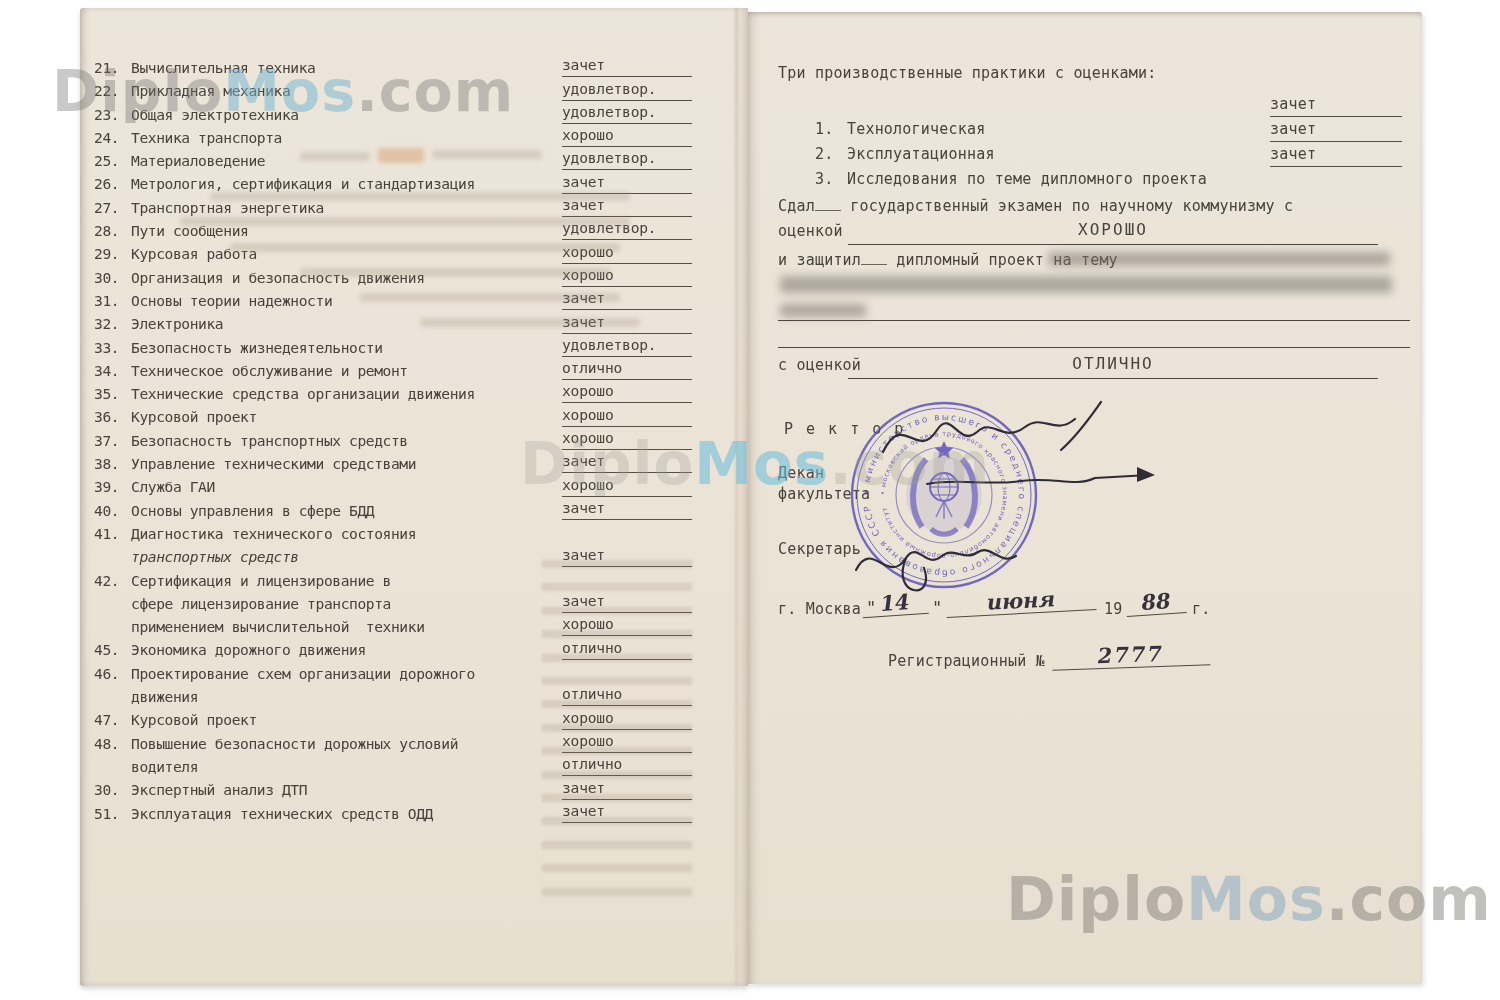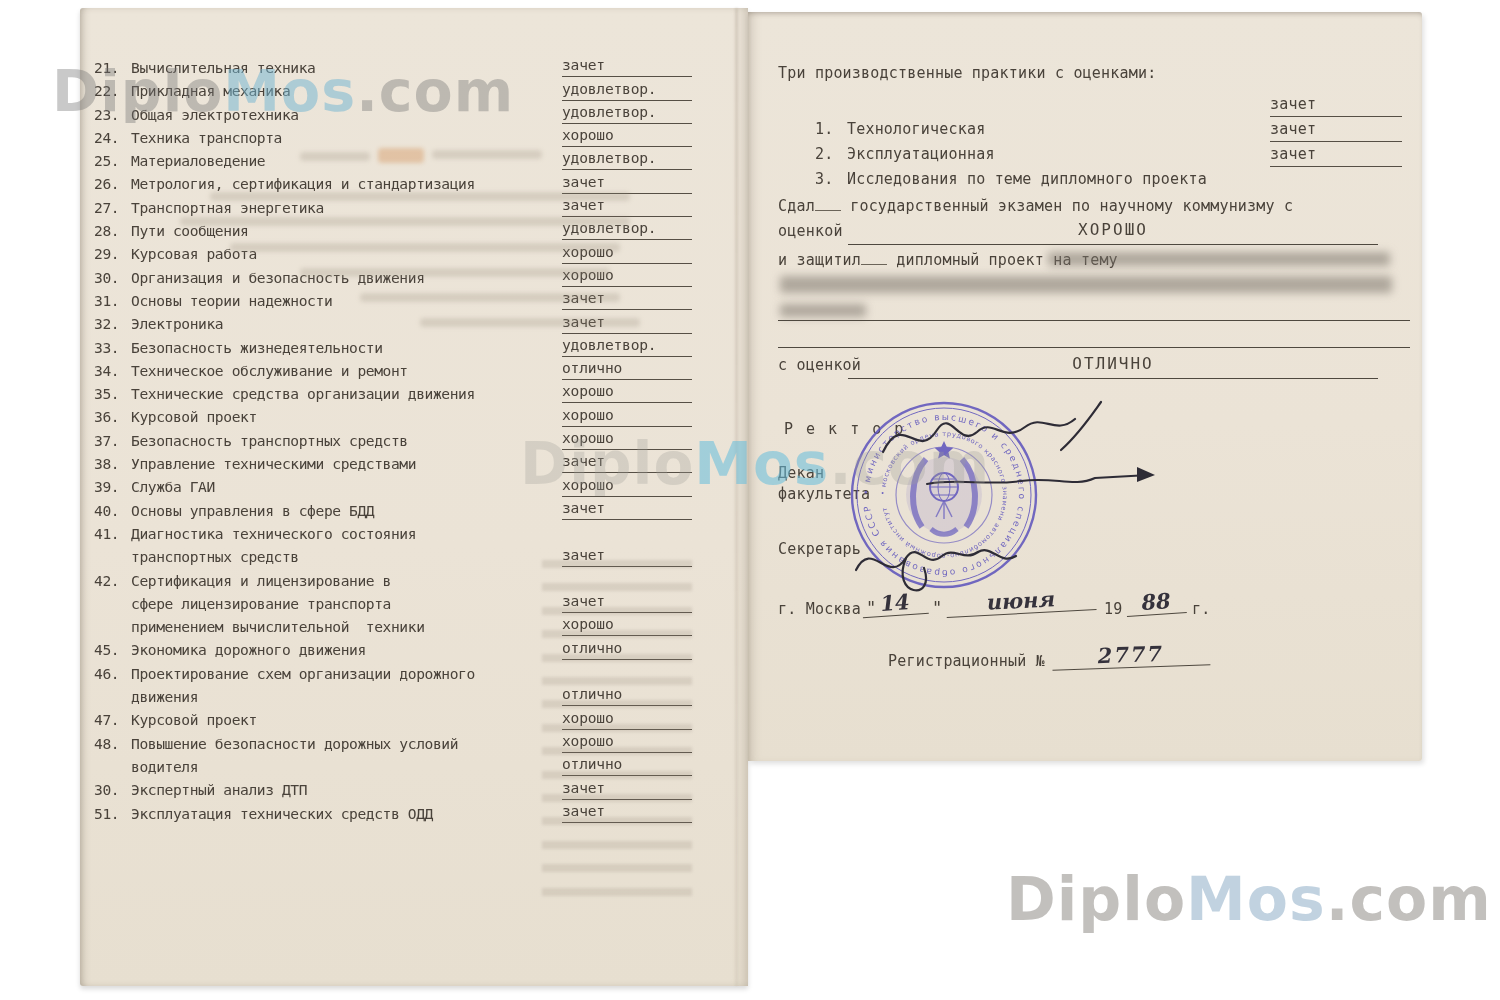--- a/index.html
+++ b/index.html
@@ -2,21 +2,21 @@
 <html><head>
 <meta charset="utf-8">
 <style>
   html,body{margin:0;padding:0;background:#ffffff;}
   #canvas{position:relative;width:1500px;height:1000px;overflow:hidden;
     font-family:"DejaVu Sans Mono","Liberation Mono",monospace;color:#49423a;}
   .page{position:absolute;background:linear-gradient(180deg,#ece5d9 0%,#ebe3d6 55%,#e7dfd0 100%);}
   #left-page{left:80px;top:8px;width:668px;height:978px;
     box-shadow:inset 6px 0 8px -5px rgba(90,80,65,.45), inset -10px 0 14px -9px rgba(110,95,75,.35), 0 3px 5px rgba(0,0,0,.15);
     border-radius:3px 0 0 3px;}
-  #right-page{left:748px;top:12px;width:674px;height:749px;
+  #right-page{left:748px;top:12px;width:674px;height:972px;
     box-shadow:inset 9px 0 12px -8px rgba(110,95,75,.40), inset 0 4px 6px -4px rgba(70,60,50,.45), 2px 3px 5px rgba(0,0,0,.12);
     border-radius:0 3px 3px 0;}
   .crease{position:absolute;left:735px;top:8px;width:3px;height:978px;background:linear-gradient(180deg,rgba(120,100,80,.18),rgba(120,100,80,.08));filter:blur(1px);}
 
   
   #subjects{position:absolute;left:14px;top:48px;width:640px;font-size:14.6px;letter-spacing:-.4px;}
   .subj-row{position:relative;}
   .ln{height:23.3px;line-height:23.3px;white-space:pre;}
   .num{display:inline-block;width:37px;}
   .grade{position:absolute;left:468px;bottom:2px;width:130px;height:21px;line-height:20px;
@@ -211,21 +211,21 @@
   <div class="subj-row">
     <div class="names">
             <div class="ln"><span class="num">40.</span>Основы управления в сфере БДД</div>
           </div>
     <div class="grade">зачет</div>
   </div>
 
   <div class="subj-row">
     <div class="names">
             <div class="ln"><span class="num">41.</span>Диагностика технического состояния</div>
-            <div class="ln" style="padding-left: 37px;">транспортных средств</div>
+            <div class="ln" style="padding-left: 37px; font-style: italic;">транспортных средств</div>
           </div>
     <div class="grade">зачет</div>
   </div>
 
   <div class="subj-row">
     <div class="names">
             <div class="ln"><span class="num">42.</span>Сертификация и лицензирование в</div>
             <div class="ln" style="padding-left: 37px;">сфере лицензирование транспорта</div>
           </div>
     <div class="grade">зачет</div>

